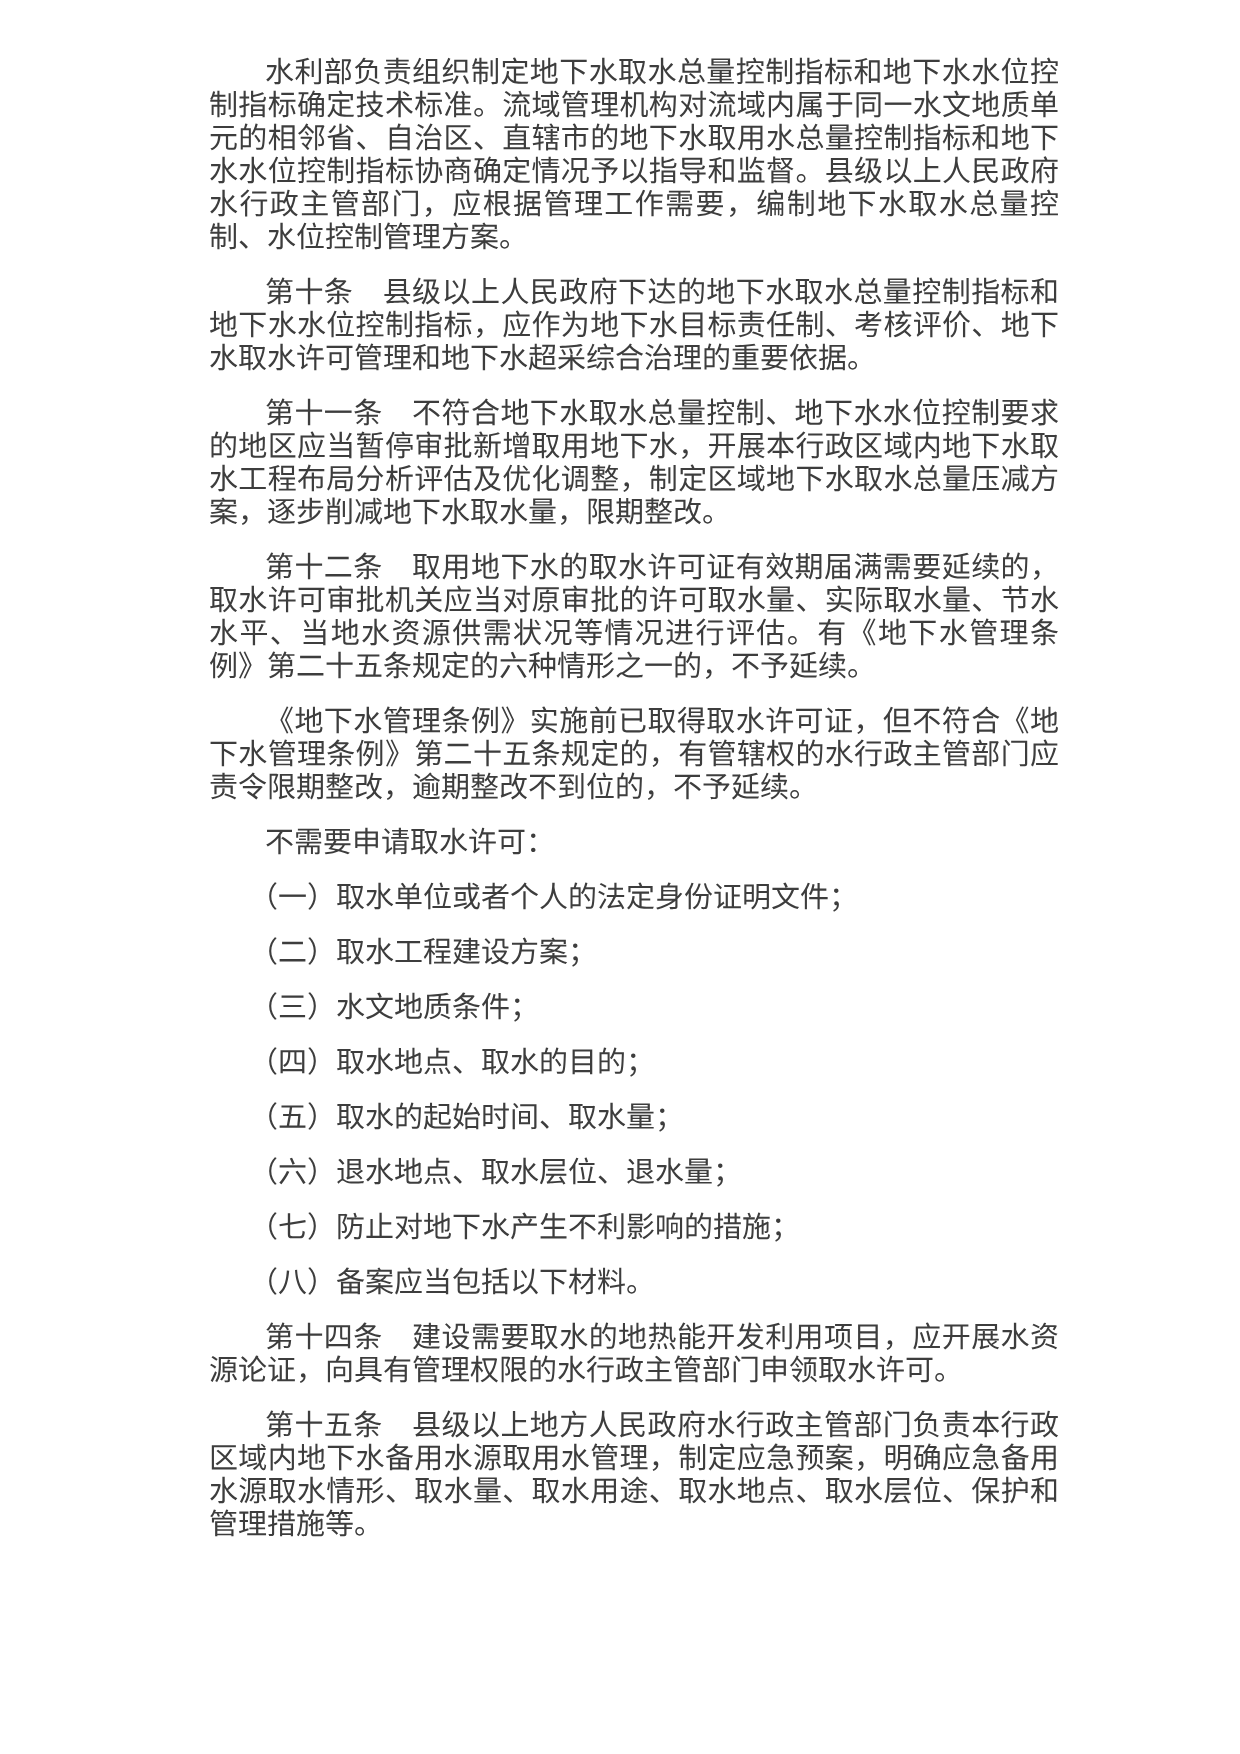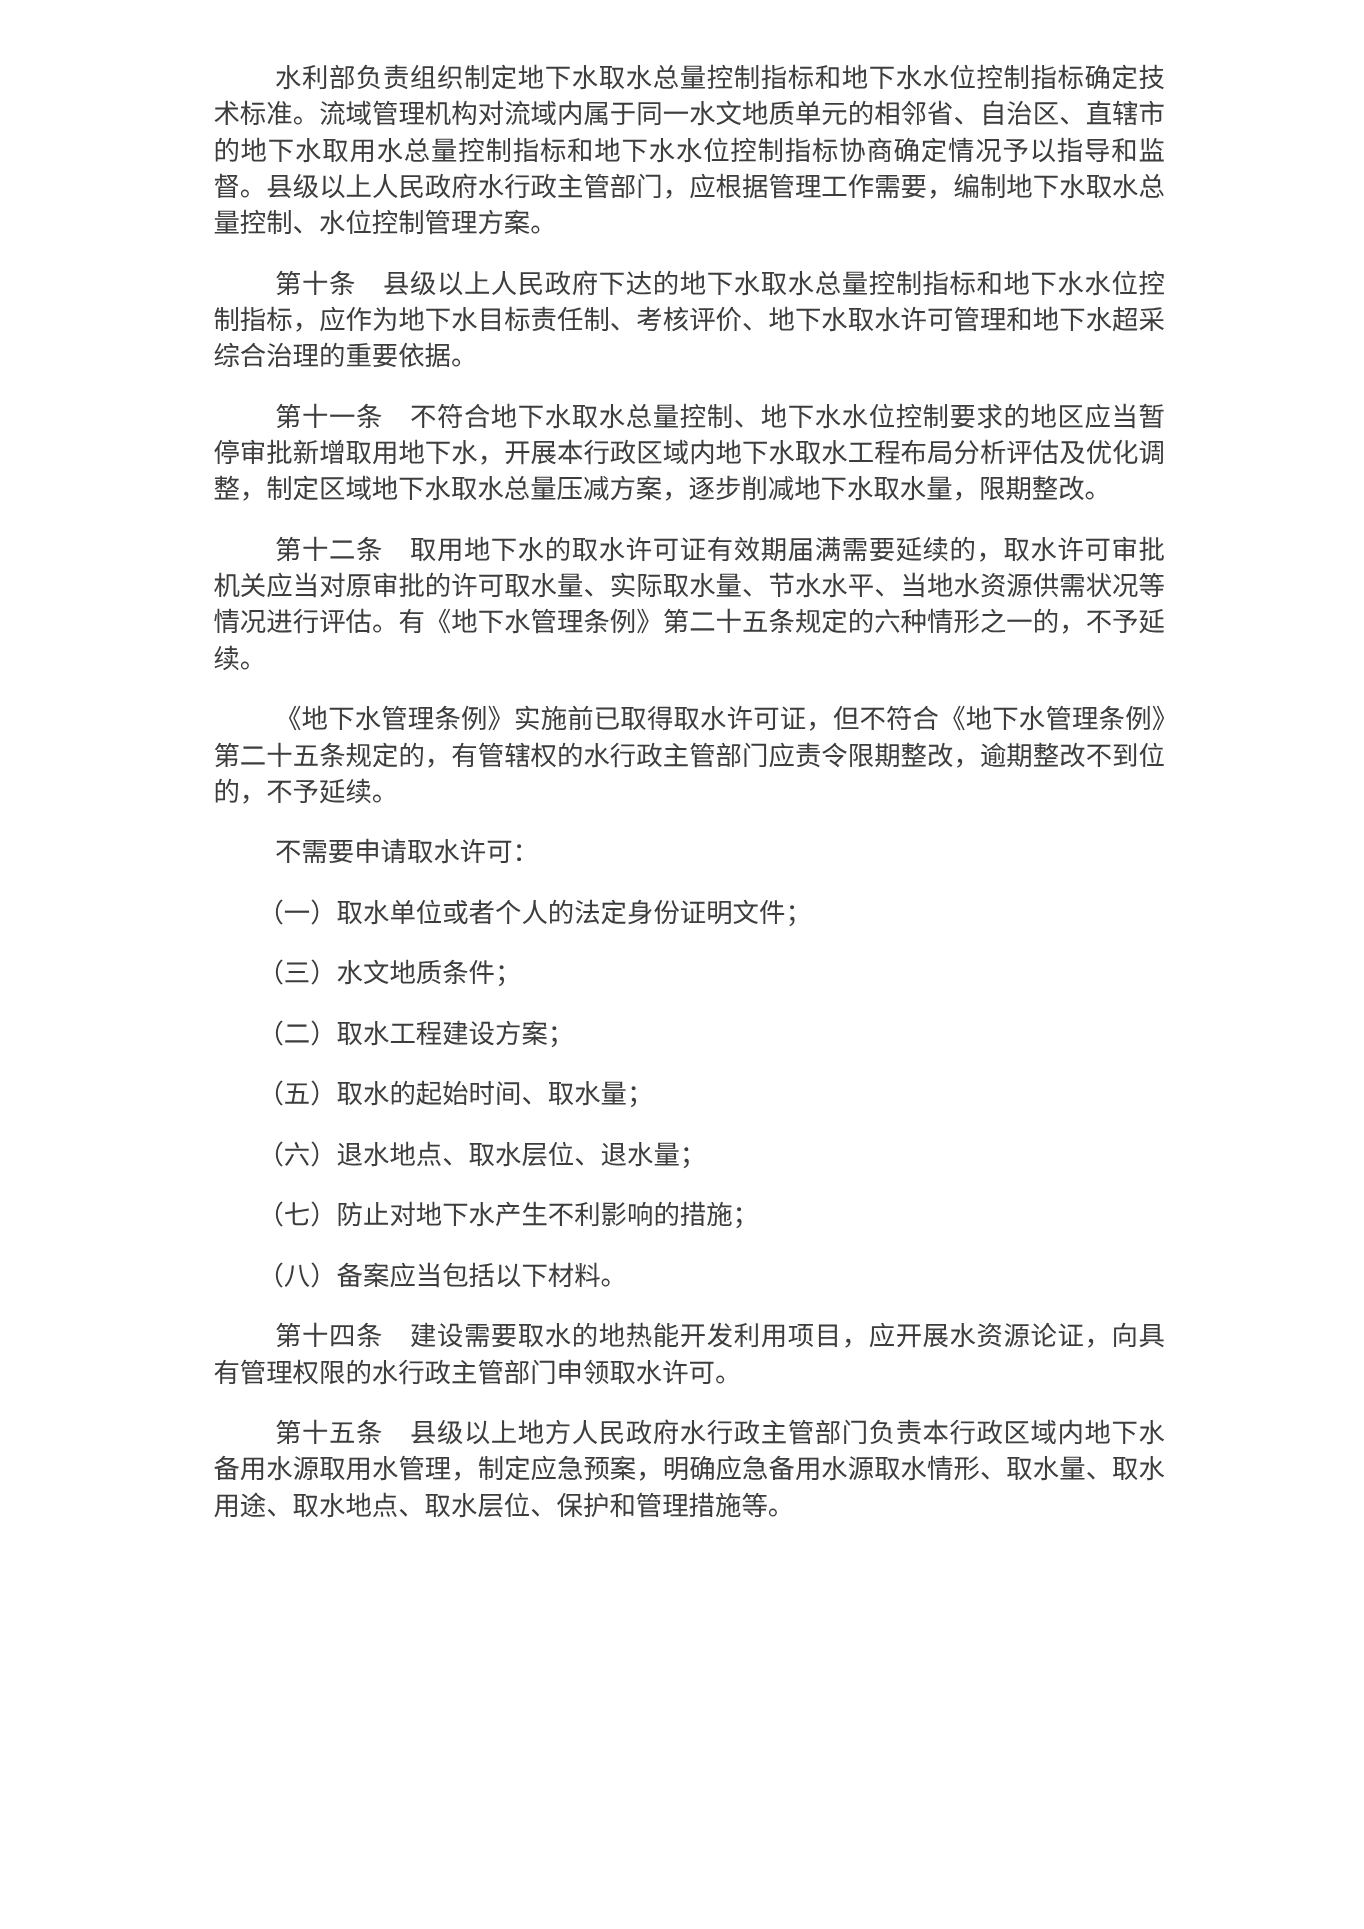--- a/index.html
+++ b/index.html
@@ -16,22 +16,22 @@
     height: 1754px;
     background: #ffffff;
     padding: 56px 0 0 193px;
   }
   .text-col {
     width: 866px;
     font-family: "Liberation Serif", "DejaVu Serif", serif;
     color: #3d3d3d;
   }
   .text-col p {
-    margin: 0 0 22px 1px;
-    font-size: 24px;
+    margin: 0 0 22px 16px;
+    font-size: 29px;
     line-height: 33px;
     text-align: justify;
     text-indent: 56px;
     letter-spacing: 0;
   }
   .text-col p.list-item {
     text-indent: 40px;
   }
 </style>
 </head>
@@ -39,22 +39,23 @@
 
 <div class="page">
   <div class="text-col">
     <p>水利部负责组织制定地下水取水总量控制指标和地下水水位控制指标确定技术标准。流域管理机构对流域内属于同一水文地质单元的相邻省、自治区、直辖市的地下水取用水总量控制指标和地下水水位控制指标协商确定情况予以指导和监督。县级以上人民政府水行政主管部门，应根据管理工作需要，编制地下水取水总量控制、水位控制管理方案。</p>
     <p>第十条　县级以上人民政府下达的地下水取水总量控制指标和地下水水位控制指标，应作为地下水目标责任制、考核评价、地下水取水许可管理和地下水超采综合治理的重要依据。</p>
     <p>第十一条　不符合地下水取水总量控制、地下水水位控制要求的地区应当暂停审批新增取用地下水，开展本行政区域内地下水取水工程布局分析评估及优化调整，制定区域地下水取水总量压减方案，逐步削减地下水取水量，限期整改。</p>
     <p>第十二条　取用地下水的取水许可证有效期届满需要延续的，取水许可审批机关应当对原审批的许可取水量、实际取水量、节水水平、当地水资源供需状况等情况进行评估。有《地下水管理条例》第二十五条规定的六种情形之一的，不予延续。</p>
     <p>《地下水管理条例》实施前已取得取水许可证，但不符合《地下水管理条例》第二十五条规定的，有管辖权的水行政主管部门应责令限期整改，逾期整改不到位的，不予延续。</p>
     <p>不需要申请取水许可：</p>
     <p class="list-item">（一）取水单位或者个人的法定身份证明文件；</p>
+    <p class="list-item">（二）取水工程建设方案；</p>
     <p class="list-item">（三）水文地质条件；</p>
-    <p class="list-item">（二）取水工程建设方案；</p>
+    <p class="list-item">（四）取水地点、取水的目的；</p>
     <p class="list-item">（五）取水的起始时间、取水量；</p>
     <p class="list-item">（六）退水地点、取水层位、退水量；</p>
     <p class="list-item">（七）防止对地下水产生不利影响的措施；</p>
     <p class="list-item">（八）备案应当包括以下材料。</p>
     <p>第十四条　建设需要取水的地热能开发利用项目，应开展水资源论证，向具有管理权限的水行政主管部门申领取水许可。</p>
     <p>第十五条　县级以上地方人民政府水行政主管部门负责本行政区域内地下水备用水源取用水管理，制定应急预案，明确应急备用水源取水情形、取水量、取水用途、取水地点、取水层位、保护和管理措施等。</p>
   </div>
 </div>
 
 </body></html>

